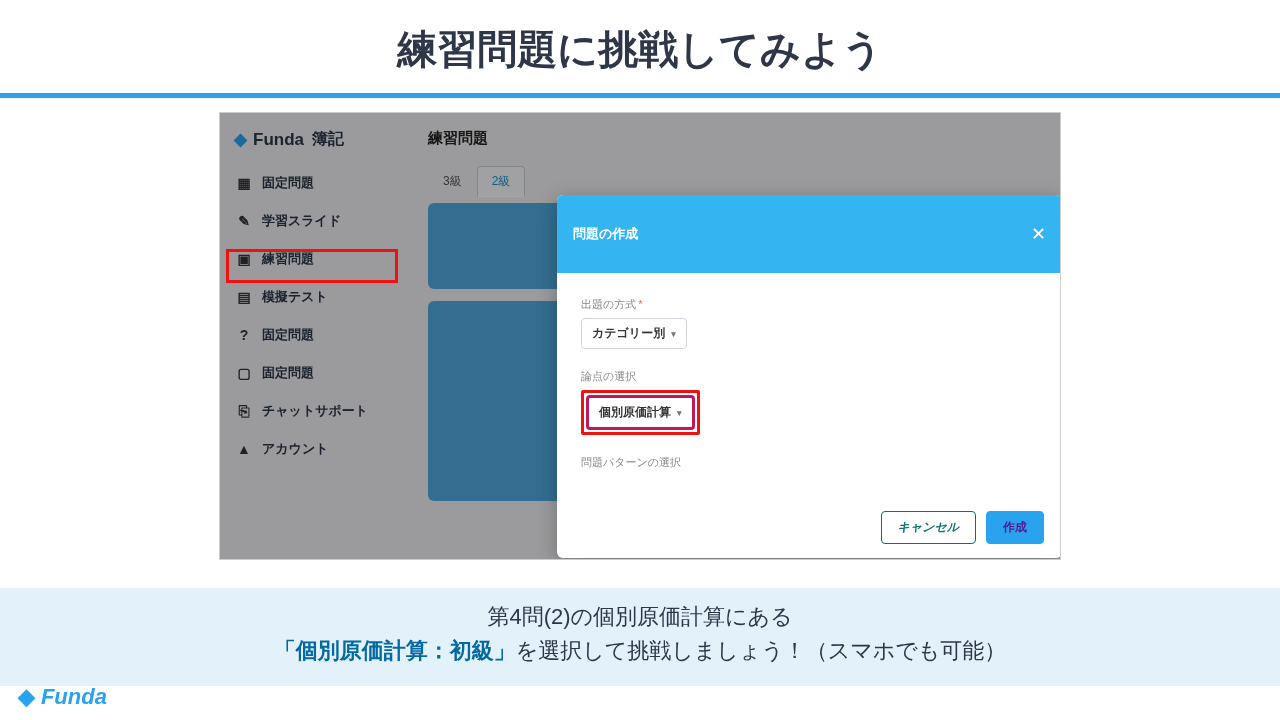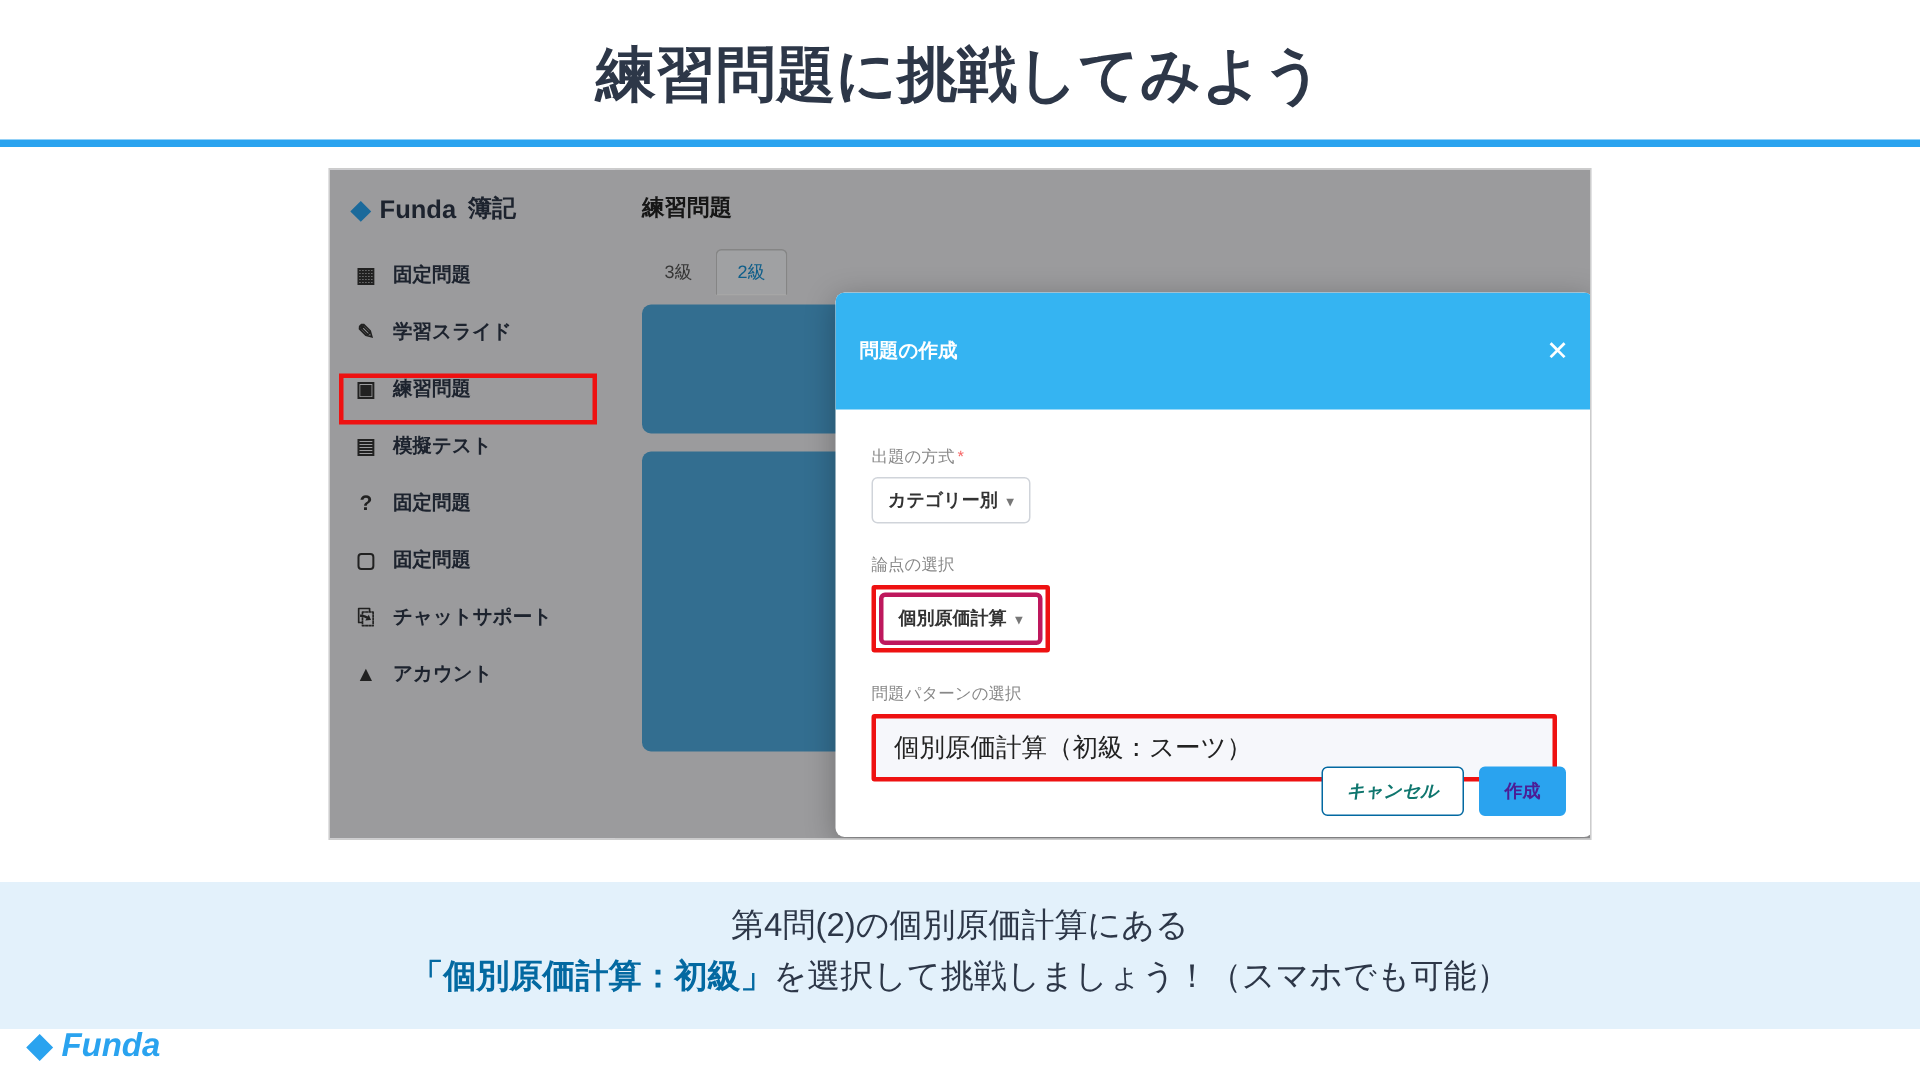--- a/index.html
+++ b/index.html
@@ -149,21 +149,20 @@
         <span class="topic-highlight">
           <div class="dropdown" style="border:3px solid #be185d;">
             <span>個別原価計算</span>
             <span class="chev">▾</span>
           </div>
         </span>
       </div>
 
       <div class="field-group">
         <div class="field-label">問題パターンの選択</div>
-        <div class="pattern-box">個別原価計算（初級：スーツ）</div>
       </div>
 
     </div>
     <div class="modal-footer">
       <div class="btn btn-cancel">キャンセル</div>
       <div class="btn btn-primary">作成</div>
     </div>
   </div>
 
 </div>

